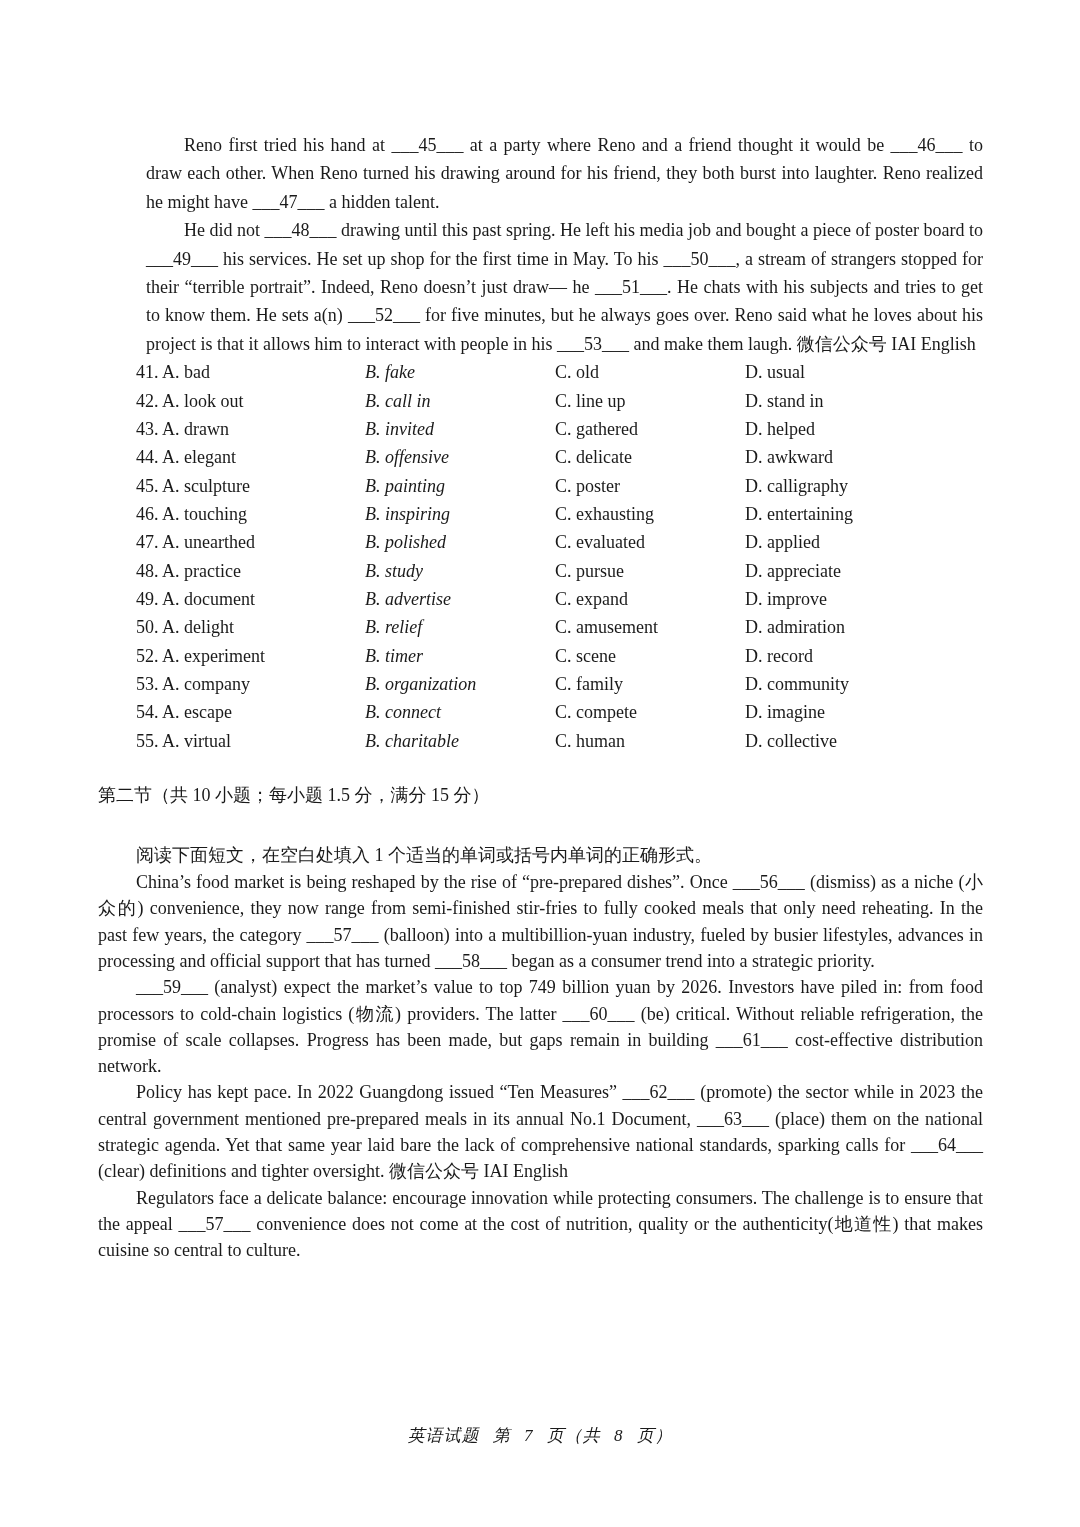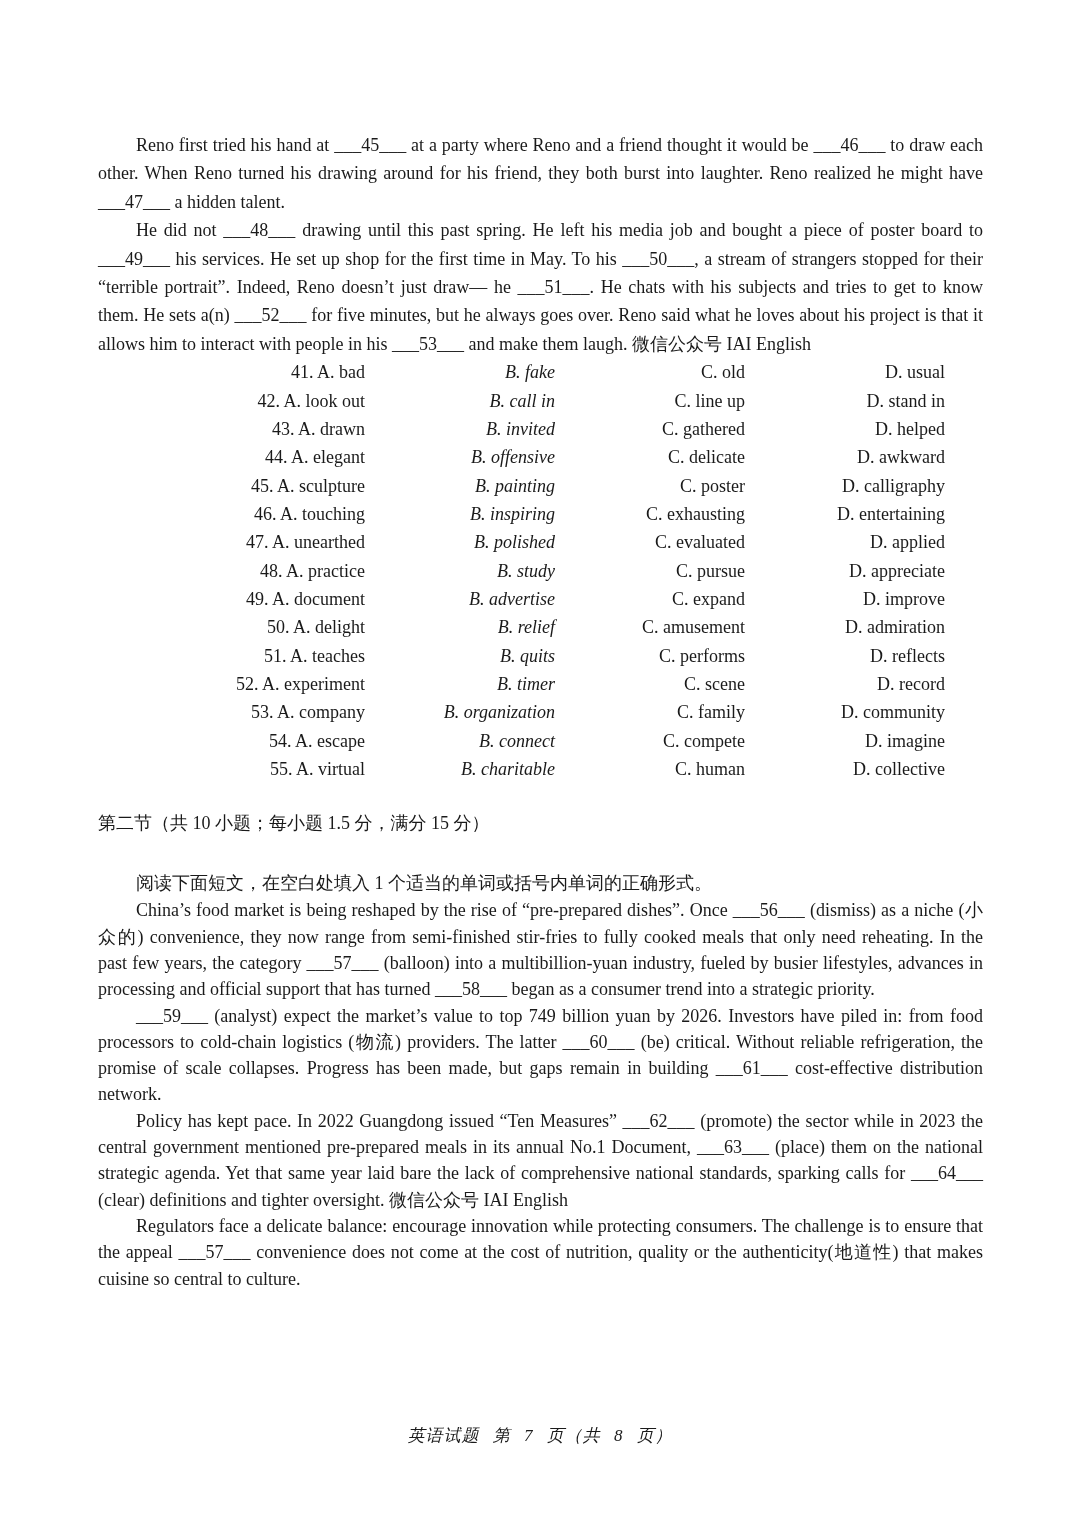--- a/index.html
+++ b/index.html
@@ -1,23 +1,23 @@
 <!DOCTYPE html>
 <html><head>
 <meta charset="utf-8">
 <style>
   html, body { margin: 0; padding: 0; background: #ffffff; }
   body { width: 1080px; height: 1527px; position: relative; overflow: hidden;
          font-family: "Liberation Serif", "DejaVu Serif", serif; color: #1a1a1a; }
   .page { position: absolute; left: 98px; top: 131px; width: 885px; }
   .p { font-size: 18px; line-height: 28.4px; text-align: justify; margin: 0; }
-  .p.indent { text-indent: 38px; }
+  .p.indent { text-indent: 38px; margin-left: 48px; }
   .opts { margin: 0; padding: 0; }
   .opt-row { display: flex; font-size: 18px; line-height: 28.35px; padding-left: 38px; }
-  .opt-row span { display: block; text-align: right; }
+  .opt-row span { display: block; }
   .c1 { width: 229px; } .c2 { width: 190px; font-style: italic; } .c3 { width: 190px; } .c4 { width: 200px; }
   .section-title { font-size: 18px; line-height: 28px; margin-top: 26px; }
   .instruction { font-size: 18px; line-height: 28px; text-indent: 38px; margin-top: 32px; }
   .p2 { font-size: 18px; line-height: 26.3px; text-align: justify; margin: 0; }
   .p2.indent { text-indent: 38px; }
   .footer { position: absolute; top: 1424px; left: 0; width: 1080px; text-align: center;
             font-size: 17px; letter-spacing: 1px; word-spacing: 8px; font-style: italic; }
 </style>
 </head>
 <body>
@@ -83,26 +83,20 @@
         <span class="c3">C. expand</span>
         <span class="c4">D. improve</span>
       </div>
       <div class="opt-row">
         <span class="c1">50. A. delight</span>
         <span class="c2">B. relief</span>
         <span class="c3">C. amusement</span>
         <span class="c4">D. admiration</span>
       </div>
       <div class="opt-row">
-        <span class="c1">51. A. teaches</span>
-        <span class="c2">B. quits</span>
-        <span class="c3">C. performs</span>
-        <span class="c4">D. reflects</span>
-      </div>
-      <div class="opt-row">
         <span class="c1">52. A. experiment</span>
         <span class="c2">B. timer</span>
         <span class="c3">C. scene</span>
         <span class="c4">D. record</span>
       </div>
       <div class="opt-row">
         <span class="c1">53. A. company</span>
         <span class="c2">B. organization</span>
         <span class="c3">C. family</span>
         <span class="c4">D. community</span>

